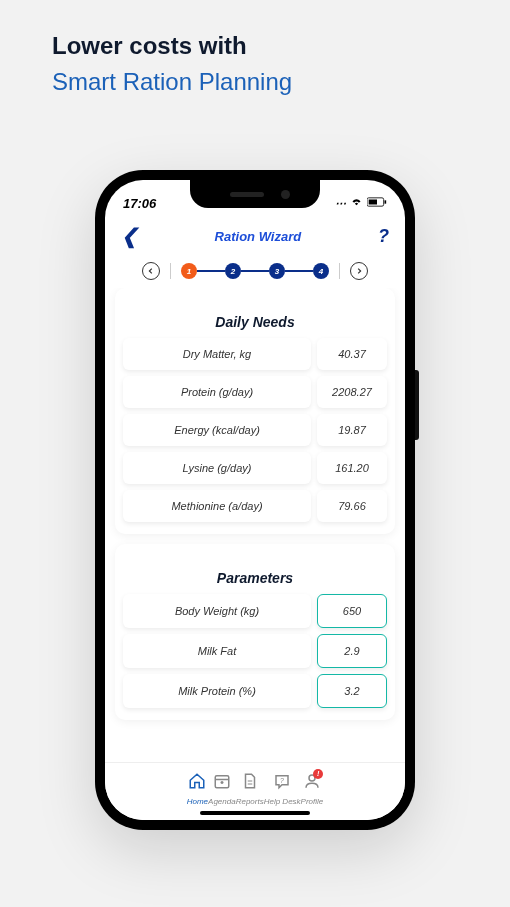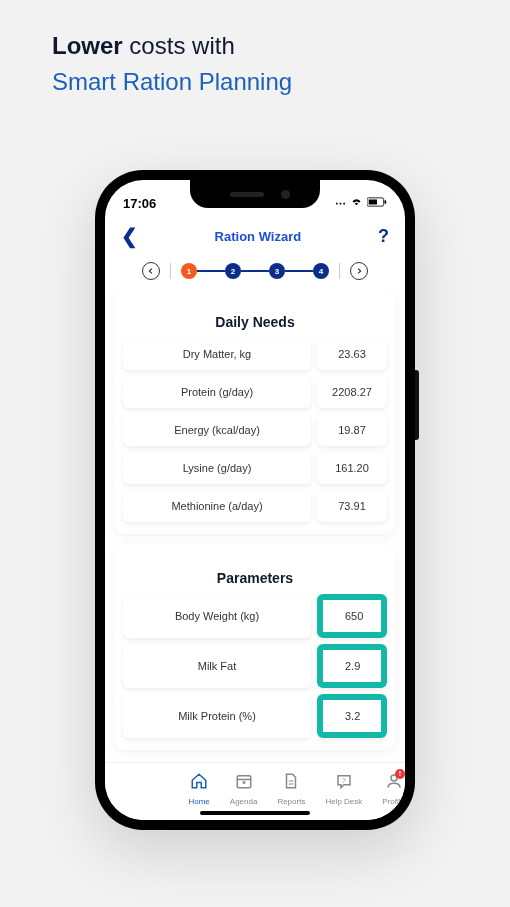--- a/index.html
+++ b/index.html
@@ -1,26 +1,26 @@
 <!DOCTYPE html>
 <html><head>
 <meta charset="utf-8">
 <style>
 * { margin: 0; padding: 0; box-sizing: border-box; font-family: -apple-system, BlinkMacSystemFont, 'Segoe UI', sans-serif; }
 body { background: #f2f2f2; width: 510px; height: 907px; position: relative; }
 
 .headline { padding: 32px 0 0 52px; }
 .headline-top { font-size: 24px; font-weight: 700; color: #0f1a2e; }
-.headline-top .light { font-weight: 400; }
+.headline-top .light { font-weight: 700; }
 .headline-bottom { font-size: 24px; font-weight: 400; color: #1b61b8; margin-top: 8px; }
 
 .phone-wrap { position: absolute; left: 50%; top: 170px; transform: translateX(-50%); }
 .phone { width: 320px; height: 660px; background: #000; border-radius: 48px; padding: 10px; box-shadow: 0 20px 60px rgba(0,0,0,0.15); position: relative; }
 .phone-side { position: absolute; right: -4px; top: 200px; width: 4px; height: 70px; background: #111; border-radius: 0 3px 3px 0; }
-.screen { width: 100%; height: 100%; background: #fff; border-radius: 38px; overflow: hidden; position: relative; }
+.screen { width: 100%; height: 100%; background: #fff; border-radius: 38px; overflow: hidden; position: relative; font-style: italic; }
 .notch { position: absolute; top: 0; left: 50%; transform: translateX(-50%); width: 130px; height: 28px; background: #000; border-radius: 0 0 18px 18px; z-index: 10; }
 .notch::before { content: ''; position: absolute; left: 40px; top: 12px; width: 34px; height: 5px; background: #222; border-radius: 3px; }
 .notch::after { content: ''; position: absolute; right: 30px; top: 10px; width: 9px; height: 9px; background: #222; border-radius: 50%; }
 
 .statusbar { display: flex; justify-content: space-between; align-items: center; padding: 10px 18px 0; height: 36px; font-size: 13px; font-weight: 600; color: #000; }
 .status-icons { display: flex; gap: 4px; align-items: center; font-size: 11px; }
 
 .navbar { display: flex; align-items: center; justify-content: space-between; padding: 8px 16px; }
 .back-btn { color: #0a2e8a; font-size: 20px; font-weight: 700; cursor: pointer; }
 .title { font-size: 13px; font-weight: 700; color: #1d4ed8; }
@@ -33,23 +33,23 @@
 .step-line { width: 28px; height: 2px; background: #0a2e8a; }
 .step-nav { width: 18px; height: 18px; border: 1.5px solid #333; border-radius: 50%; display: flex; align-items: center; justify-content: center; font-size: 10px; cursor: pointer; }
 .step-sep { width: 1px; height: 16px; background: #ccc; margin: 0 10px; }
 
 .content { padding: 0 10px; height: calc(100% - 150px); overflow: hidden; }
 .card { background: #fff; border-radius: 10px; box-shadow: 0 2px 10px rgba(0,0,0,0.06); margin-bottom: 10px; padding: 10px 8px 6px; }
 .card-title { text-align: center; font-size: 14px; font-weight: 700; color: #0f1a2e; margin-bottom: 8px; margin-top: 16px; }
 .row { display: flex; gap: 6px; margin-bottom: 6px; }
 .label-cell { flex: 1; background: #fff; border-radius: 6px; box-shadow: 0 2px 5px rgba(0,0,0,0.08); padding: 10px 8px; font-size: 11px; color: #333; display: flex; align-items: center; justify-content: center; }
 .value-cell { width: 70px; background: #fff; border-radius: 6px; box-shadow: 0 2px 5px rgba(0,0,0,0.08); padding: 10px 4px; font-size: 11px; color: #333; text-align: center; font-weight: 500; }
-.value-input { width: 70px; background: #fff; border: 6px solid #14b8a6; border-radius: 6px; box-shadow: 0 2px 5px rgba(0,0,0,0.08); padding: 10px 22px; font-size: 11px; color: #333; text-align: center; font-weight: 500; }
-
-.tabbar { position: absolute; bottom: 0; left: 0; right: 0; height: 58px; background: #fff; border-top: 1px solid #eee; display: flex; justify-content: flex-end; align-items: center; padding-bottom: 6px; gap: 20px; }
+.value-input { width: 70px; background: #fff; border: 1px solid #14b8a6; border-radius: 6px; box-shadow: 0 2px 5px rgba(0,0,0,0.08); padding: 10px 22px; font-size: 11px; color: #333; text-align: center; font-weight: 500; }
+
+.tabbar { position: absolute; bottom: 0; left: 0; right: 0; height: 58px; background: #fff; border-top: 1px solid #eee; display: flex; justify-content: center; align-items: center; padding-bottom: 6px; }
 .tab { display: flex; flex-direction: column; align-items: center; gap: 2px; cursor: pointer; position: relative; }
 .tab-icon { font-size: 17px; color: #888; }
 .tab-label { font-size: 8px; color: #888; font-weight: 500; }
 .tab-active .tab-icon, .tab-active .tab-label { color: #1b61b8; }
 .badge { position: absolute; top: -3px; right: 0px; width: 10px; height: 10px; background: #e83a3a; border-radius: 50%; color: #fff; font-size: 7px; font-weight: 700; display: flex; align-items: center; justify-content: center; }
 .home-ind { position: absolute; bottom: 5px; left: 50%; transform: translateX(-50%); width: 110px; height: 4px; background: #000; border-radius: 3px; }
 </style>
 </head>
 <body>
 
@@ -114,37 +114,37 @@
               <circle cx="7" cy="5" r="0.5" fill="#333"></circle>
             </svg>
         </div>
       </div>
 
       <div class="content">
         <div class="card">
           <div class="card-title">Daily Needs</div>
           <div class="row">
               <div class="label-cell">Dry Matter, kg</div>
-              <div class="value-cell">23.63</div>
+              <div class="value-cell">40.37</div>
             </div>
           <div class="row">
               <div class="label-cell">Protein (g/day)</div>
               <div class="value-cell">2208.27</div>
             </div>
           <div class="row">
               <div class="label-cell">Energy (kcal/day)</div>
               <div class="value-cell">19.87</div>
             </div>
           <div class="row">
               <div class="label-cell">Lysine (g/day)</div>
               <div class="value-cell">161.20</div>
             </div>
           <div class="row">
               <div class="label-cell">Methionine (a/day)</div>
-              <div class="value-cell">73.91</div>
+              <div class="value-cell">79.66</div>
             </div>
         </div>
 
         <div class="card">
           <div class="card-title">Parameters</div>
           <div class="row">
               <div class="label-cell">Body Weight (kg)</div>
               <div class="value-input">650</div>
             </div>
           <div class="row">

